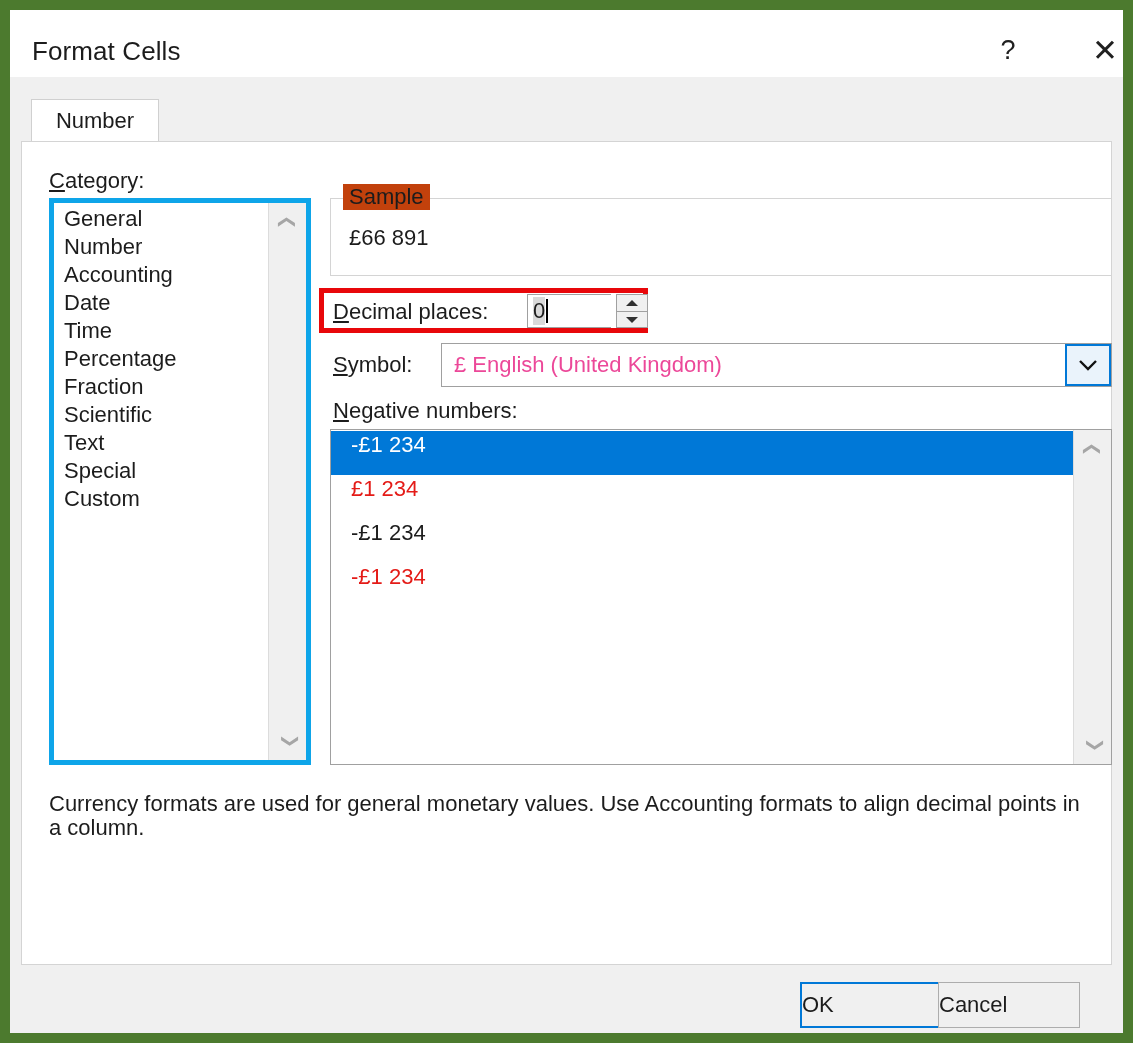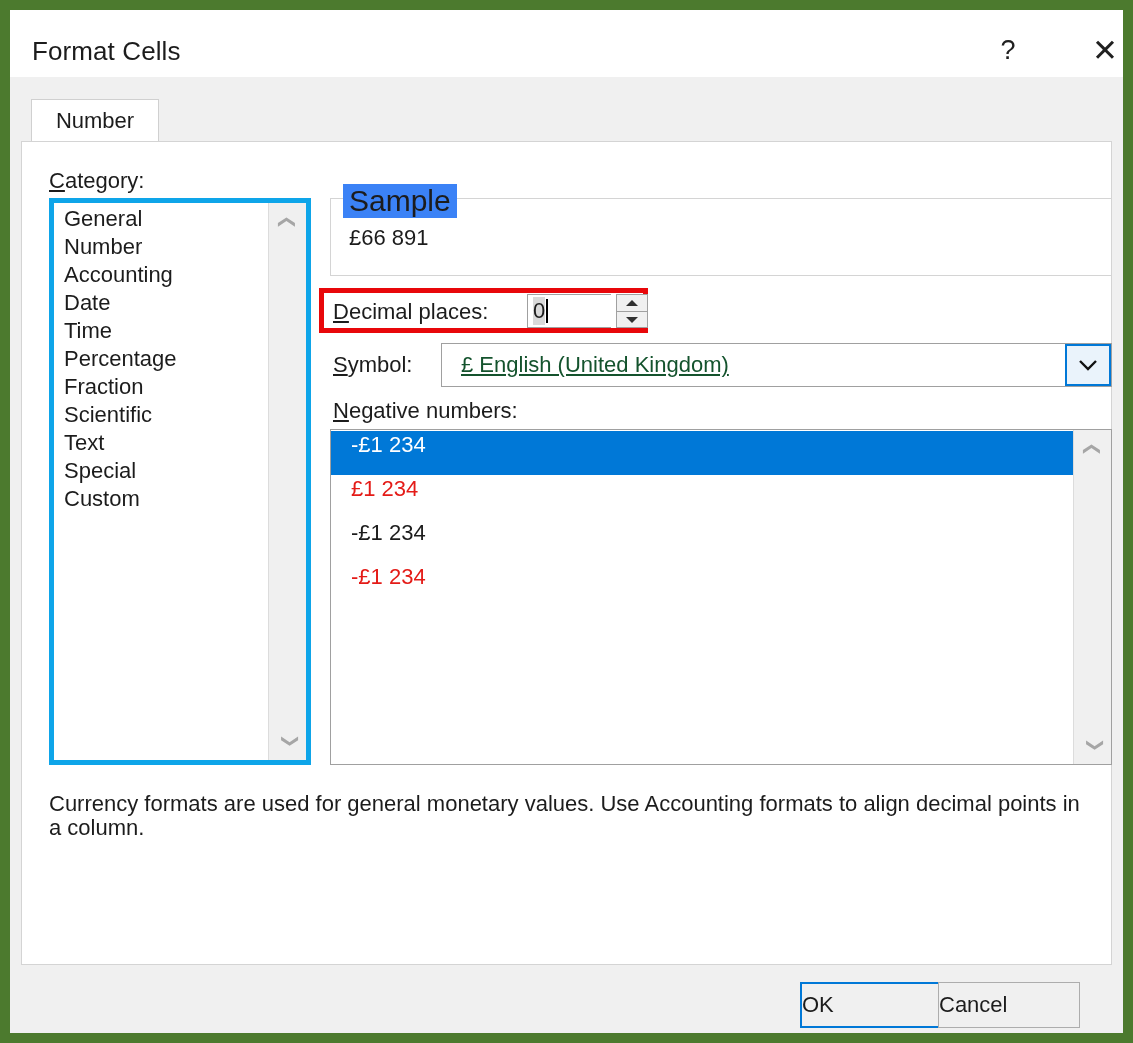--- a/index.html
+++ b/index.html
@@ -177,23 +177,23 @@
     top: 56px;
     width: 782px;
     height: 78px;
     border: 1px solid #d4d4d4;
     box-sizing: border-box;
   }
   #sample-legend {
     position: absolute;
     left: 12px;
     top: -15px;
-    background: #3b82f6;
+    background: #c2410c;
     padding: 0 6px;
-    font-size: 30px;
+    font-size: 22px;
     color: #1c1c1c;
   }
   #sample-value {
     position: absolute;
     left: 18px;
     top: 26px;
     font-size: 22px;
     color: #1c1c1c;
     text-align: right;
   }
@@ -283,24 +283,23 @@
     top: 201px;
     width: 671px;
     height: 44px;
     background: #ffffff;
     border: 1px solid #a0a0a0;
     box-sizing: border-box;
     display: flex;
     align-items: center;
   }
   #symbol-value {
-    margin-left: 19px;
-    font-size: 22px;
-    color: #14532d;
-    text-decoration: underline;
+    margin-left: 12px;
+    font-size: 22px;
+    color: #ec4899;
   }
   #symbol-arrow {
     position: absolute;
     right: 0; top: 0;
     width: 46px;
     height: 42px;
     background: #eaf3fb;
     border: 2px solid #0078d7;
     box-sizing: border-box;
     display: flex;

